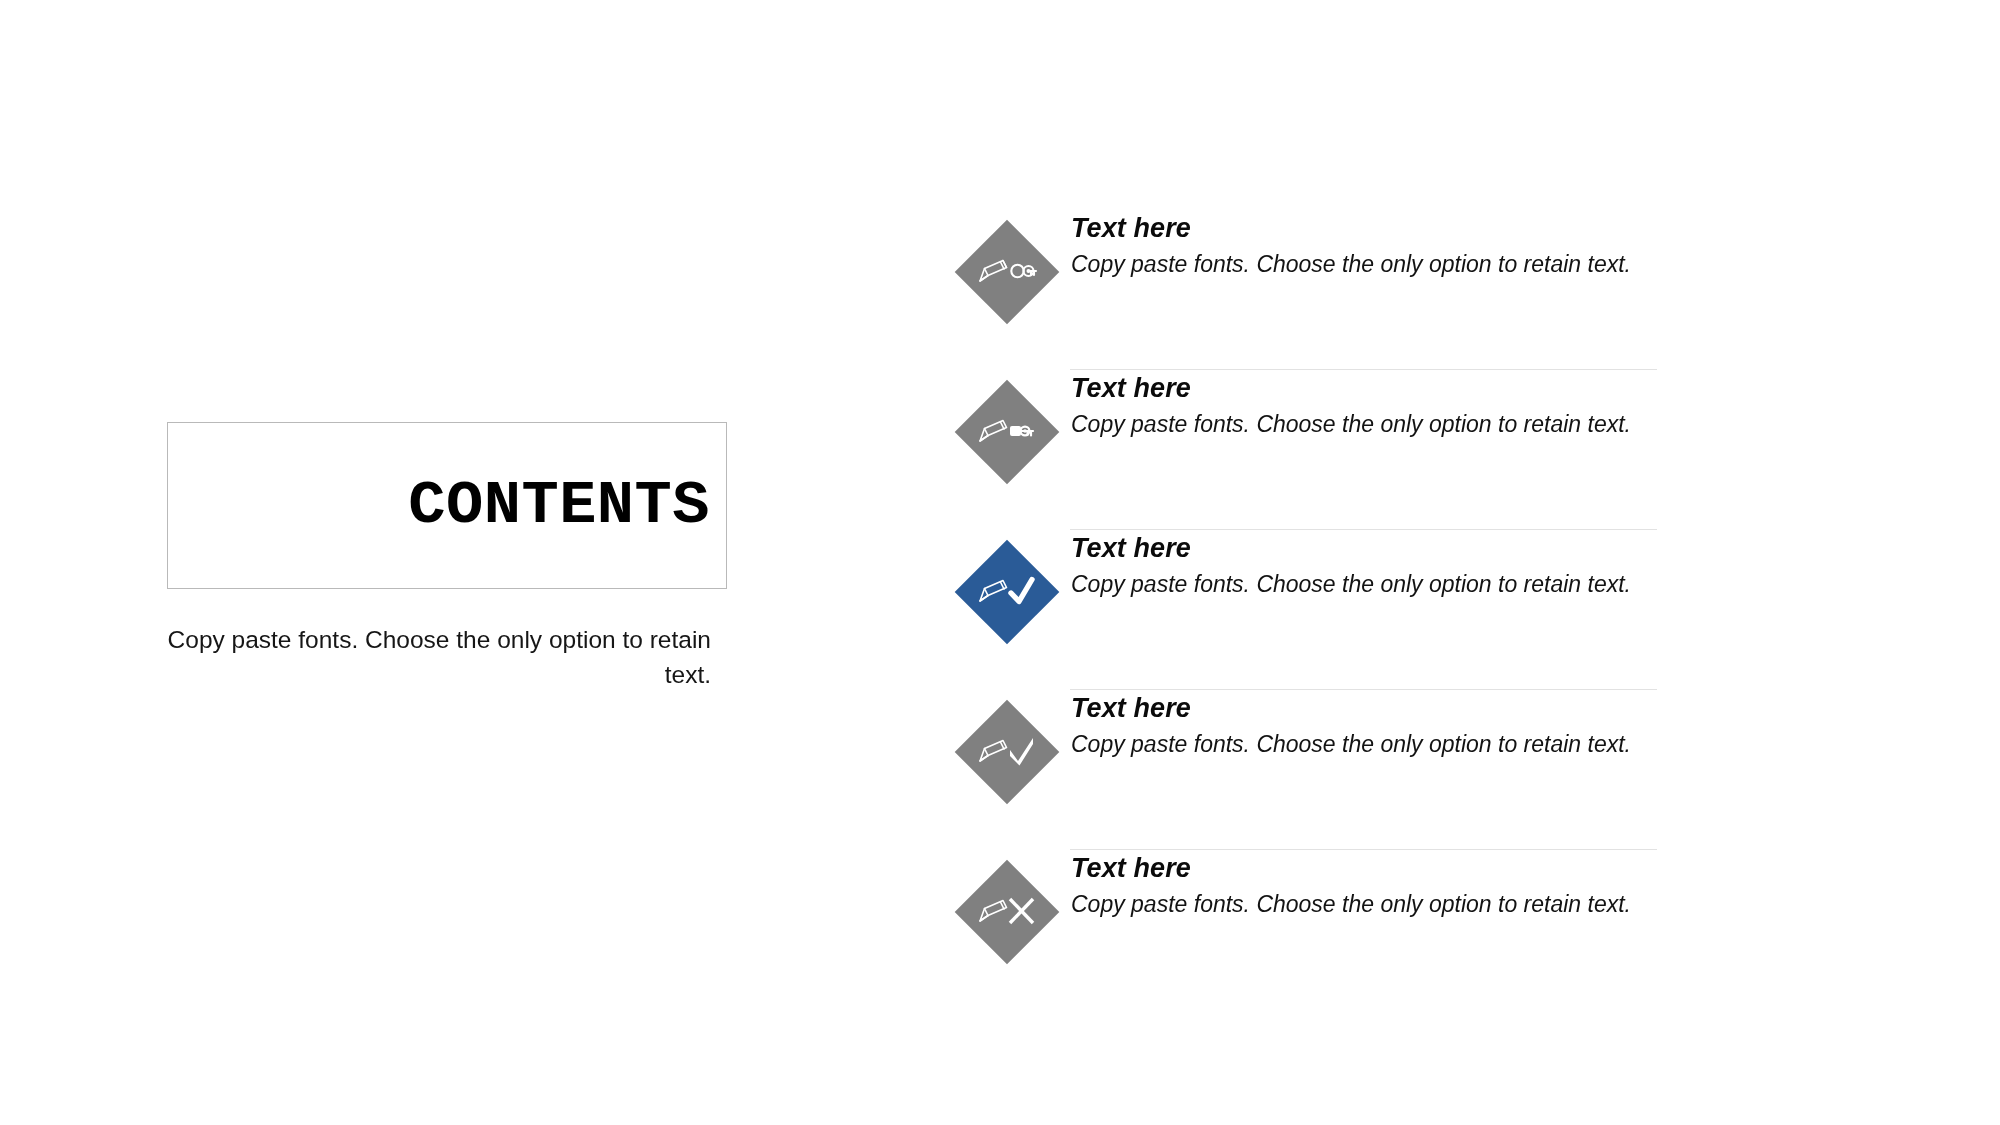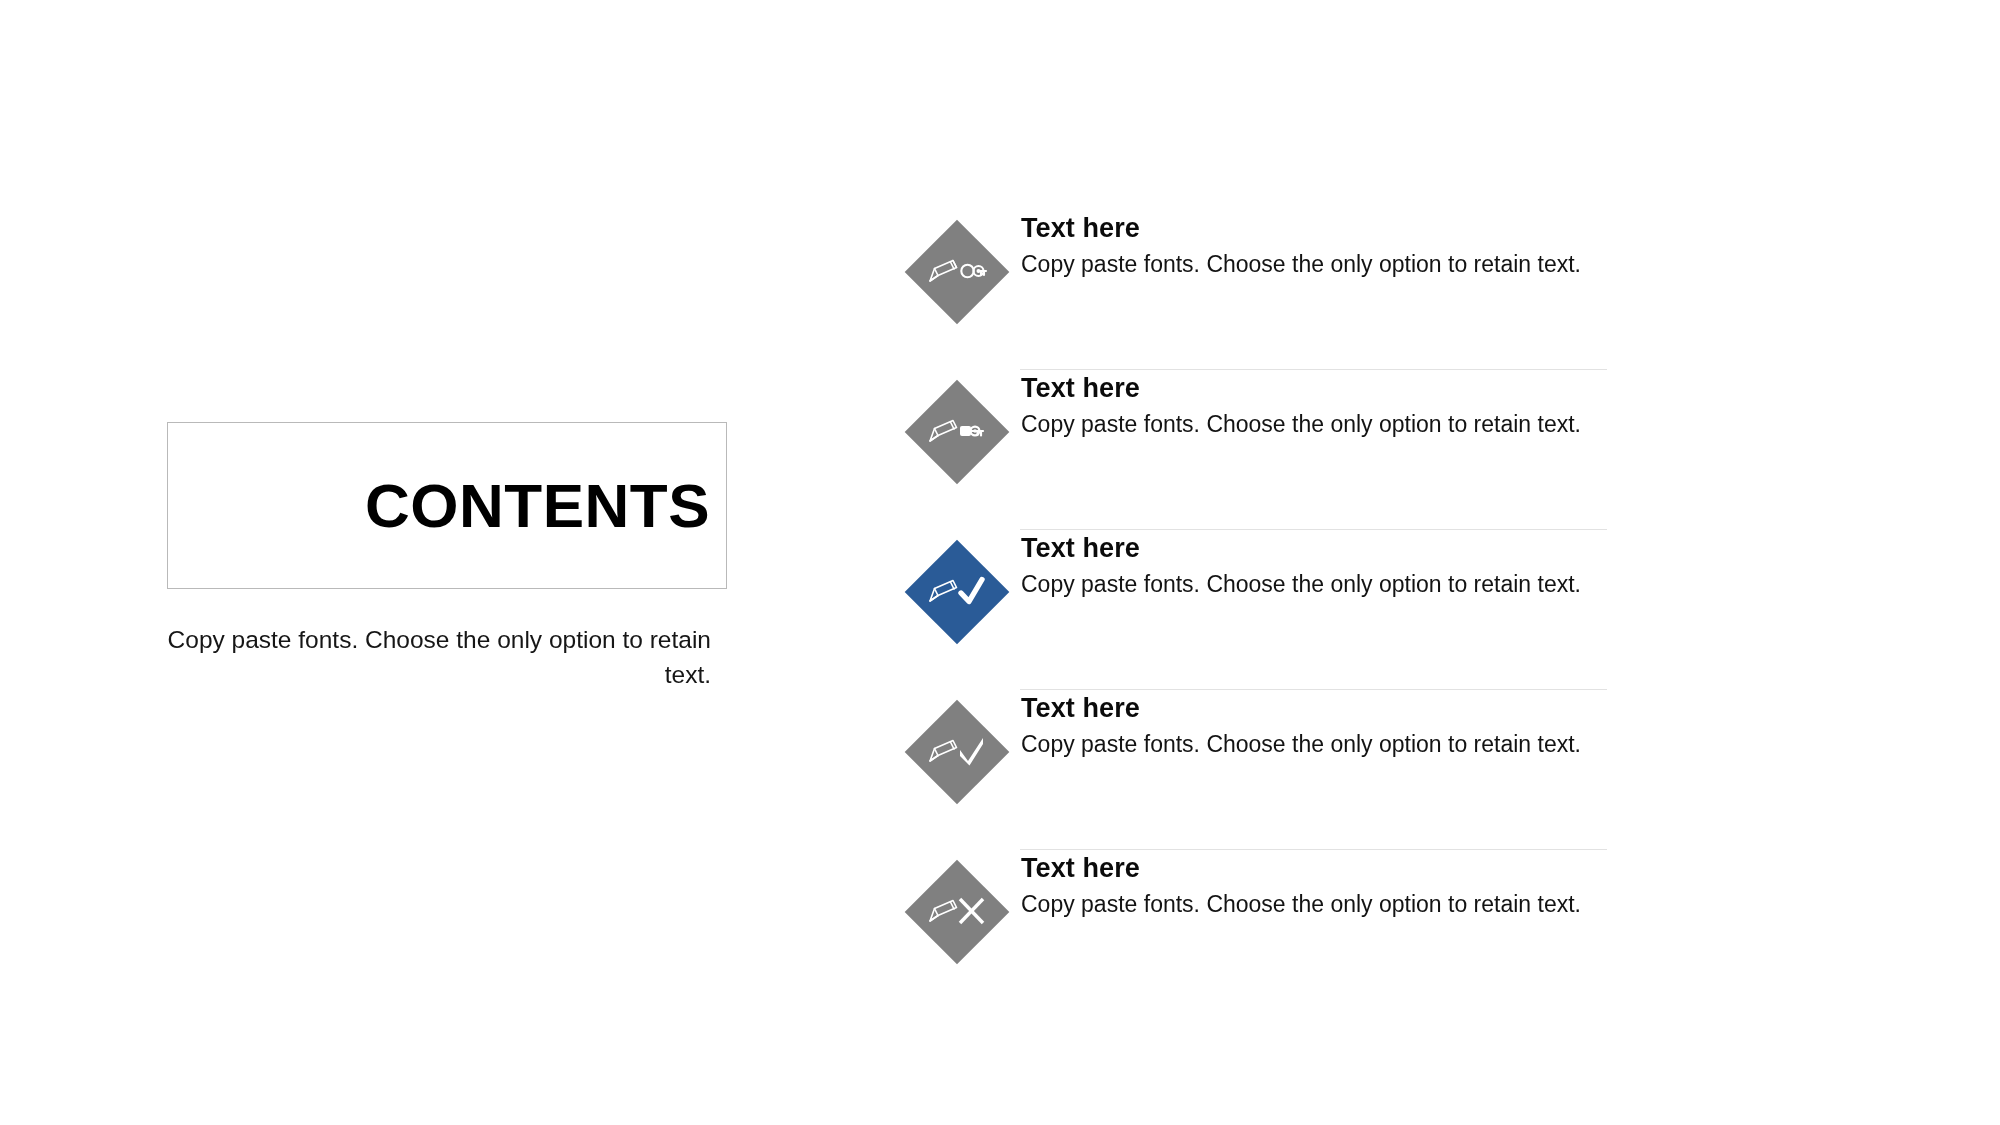--- a/index.html
+++ b/index.html
@@ -44,39 +44,41 @@
 
   .title-text {
     font-size: 62px;
     font-weight: bold;
     letter-spacing: 0.5px;
     line-height: 1.05;
     text-align: right;
     padding-right: 16px;
     white-space: nowrap;
     color: #000000;
+    font-family: Liberation Mono, monospace;
   }
 
   .left-subtitle {
     width: 560px;
     margin-top: 34px;
     padding-right: 16px;
     box-sizing: border-box;
     text-align: right;
     font-size: 24.5px;
     line-height: 1.42;
     color: #161616;
   }
 
   
   .right-panel {
     position: absolute;
-    left: 905px;
+    left: 955px;
     top: 210px;
     width: 720px;
+    font-style: italic;
   }
 
   .content-row {
     position: relative;
     display: flex;
     align-items: flex-start;
     height: 160px;
   }
 
   

